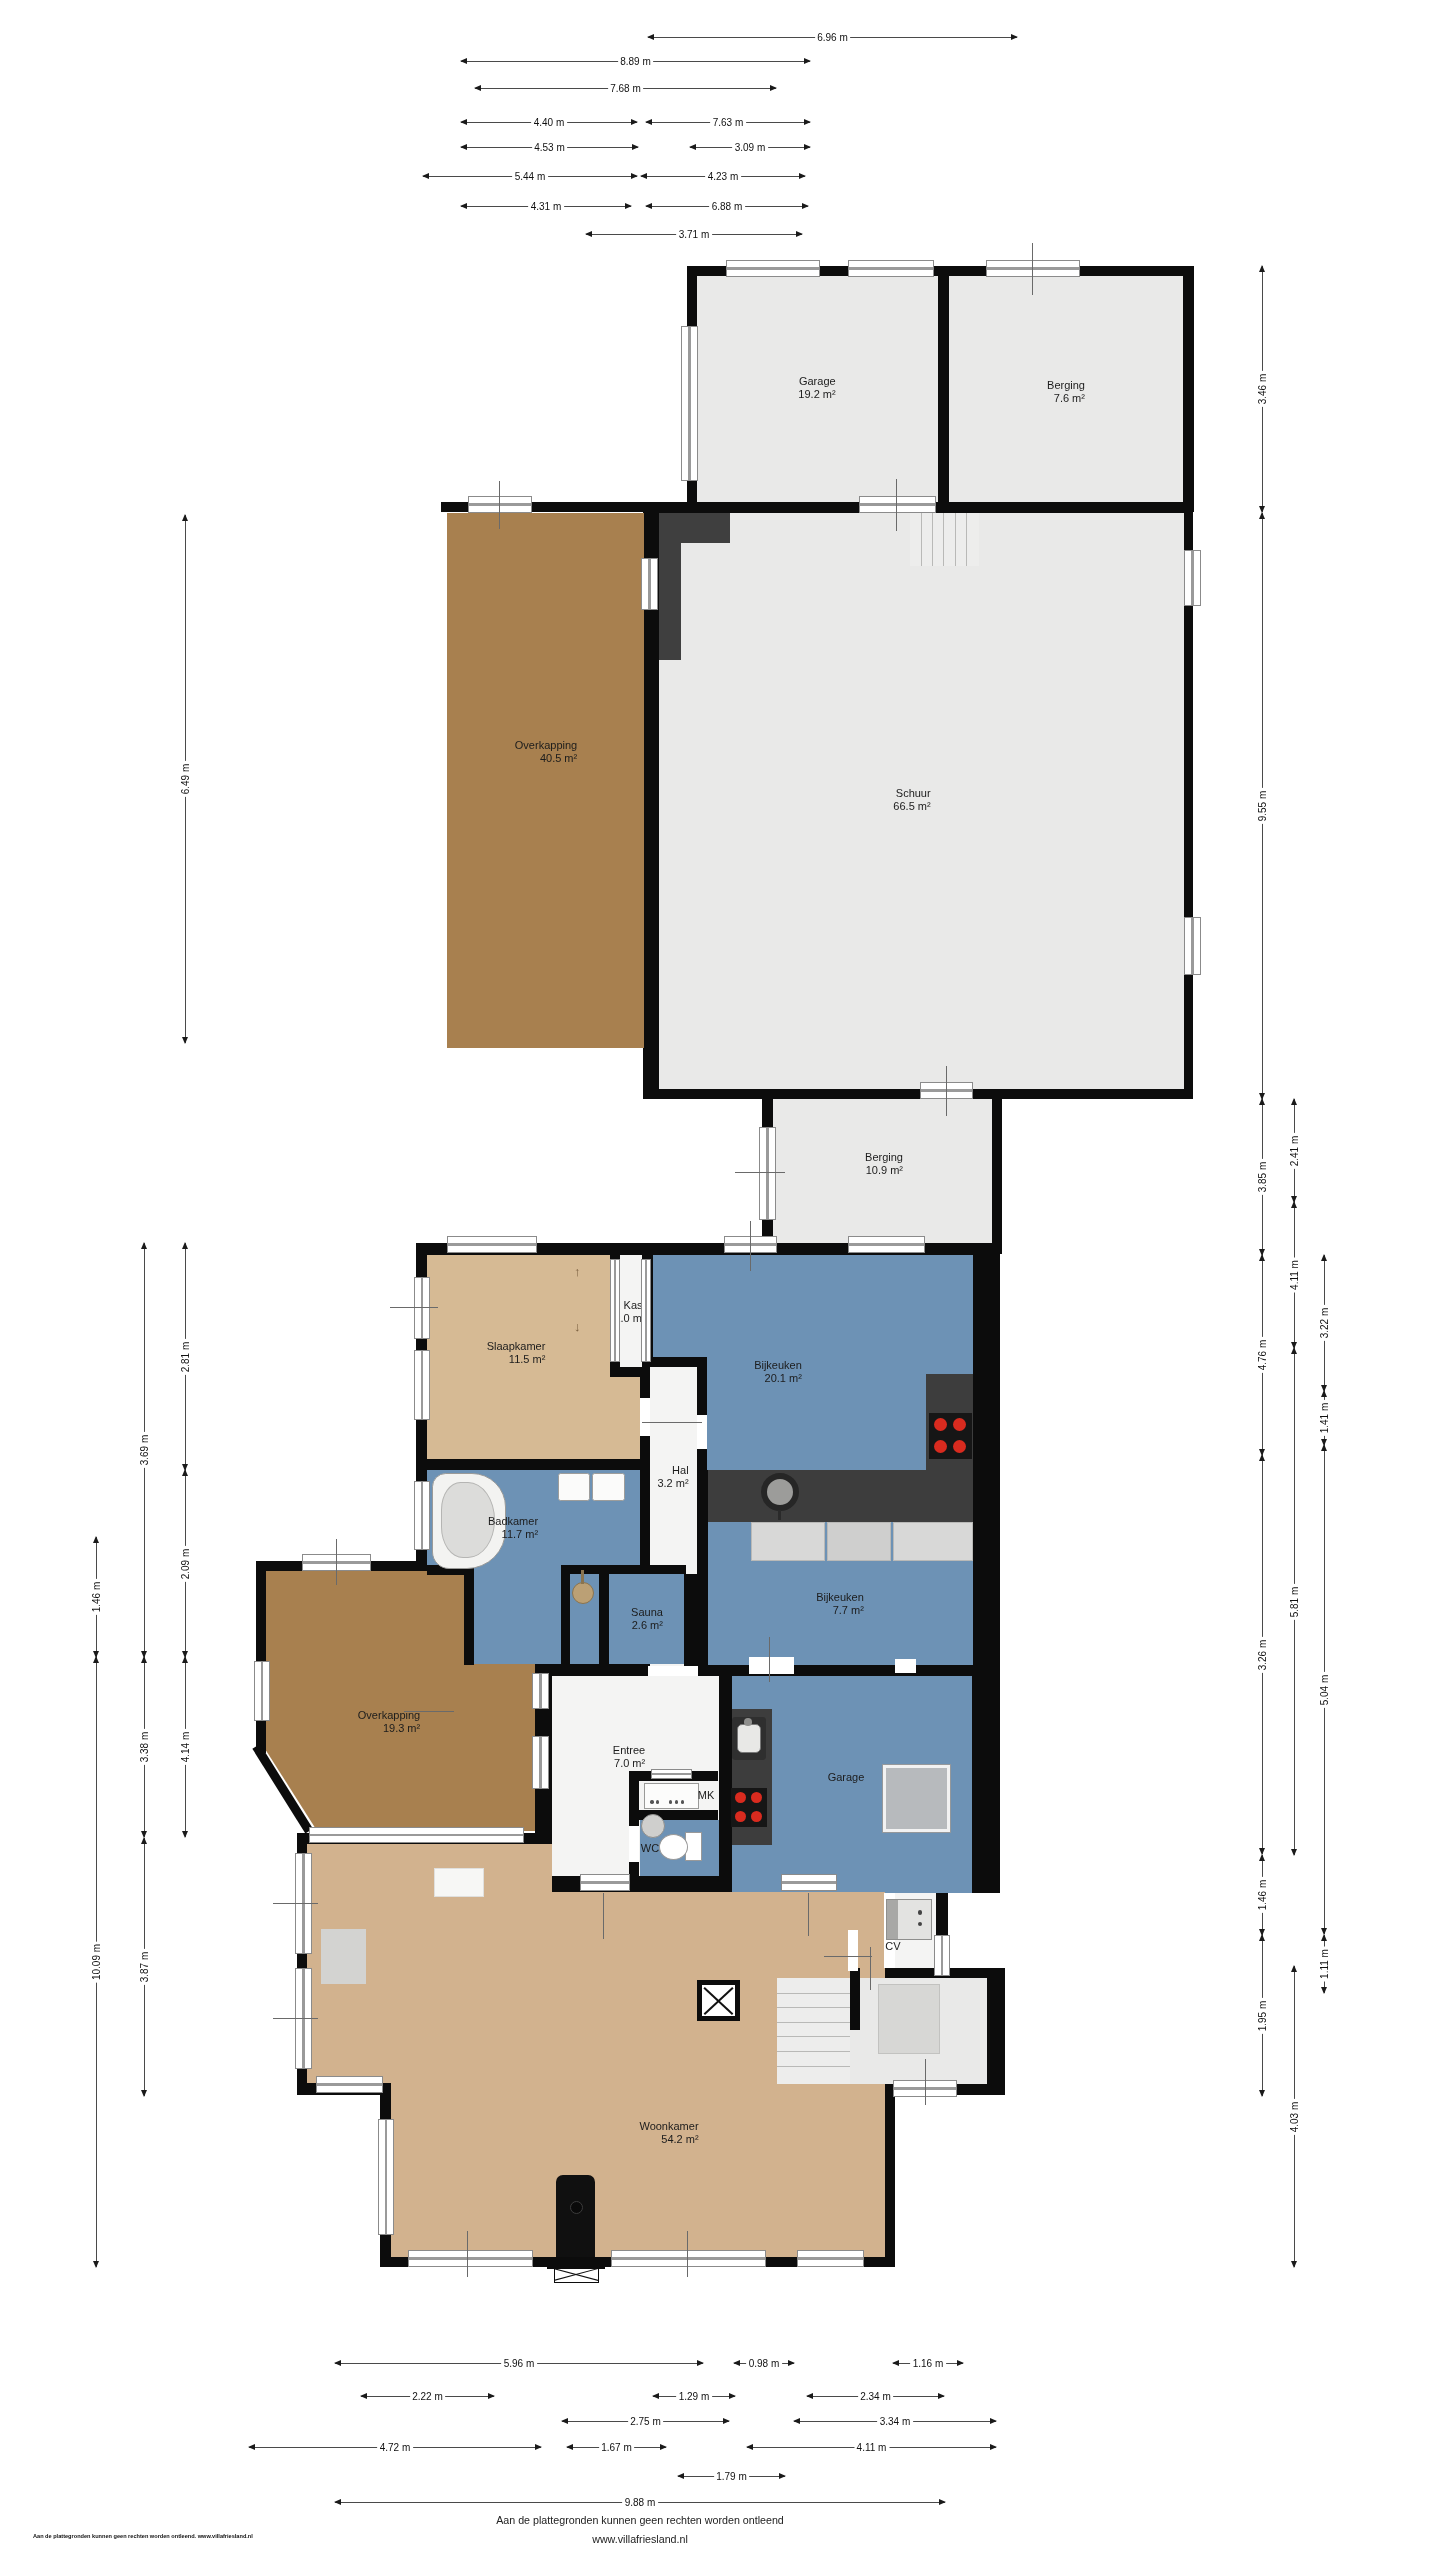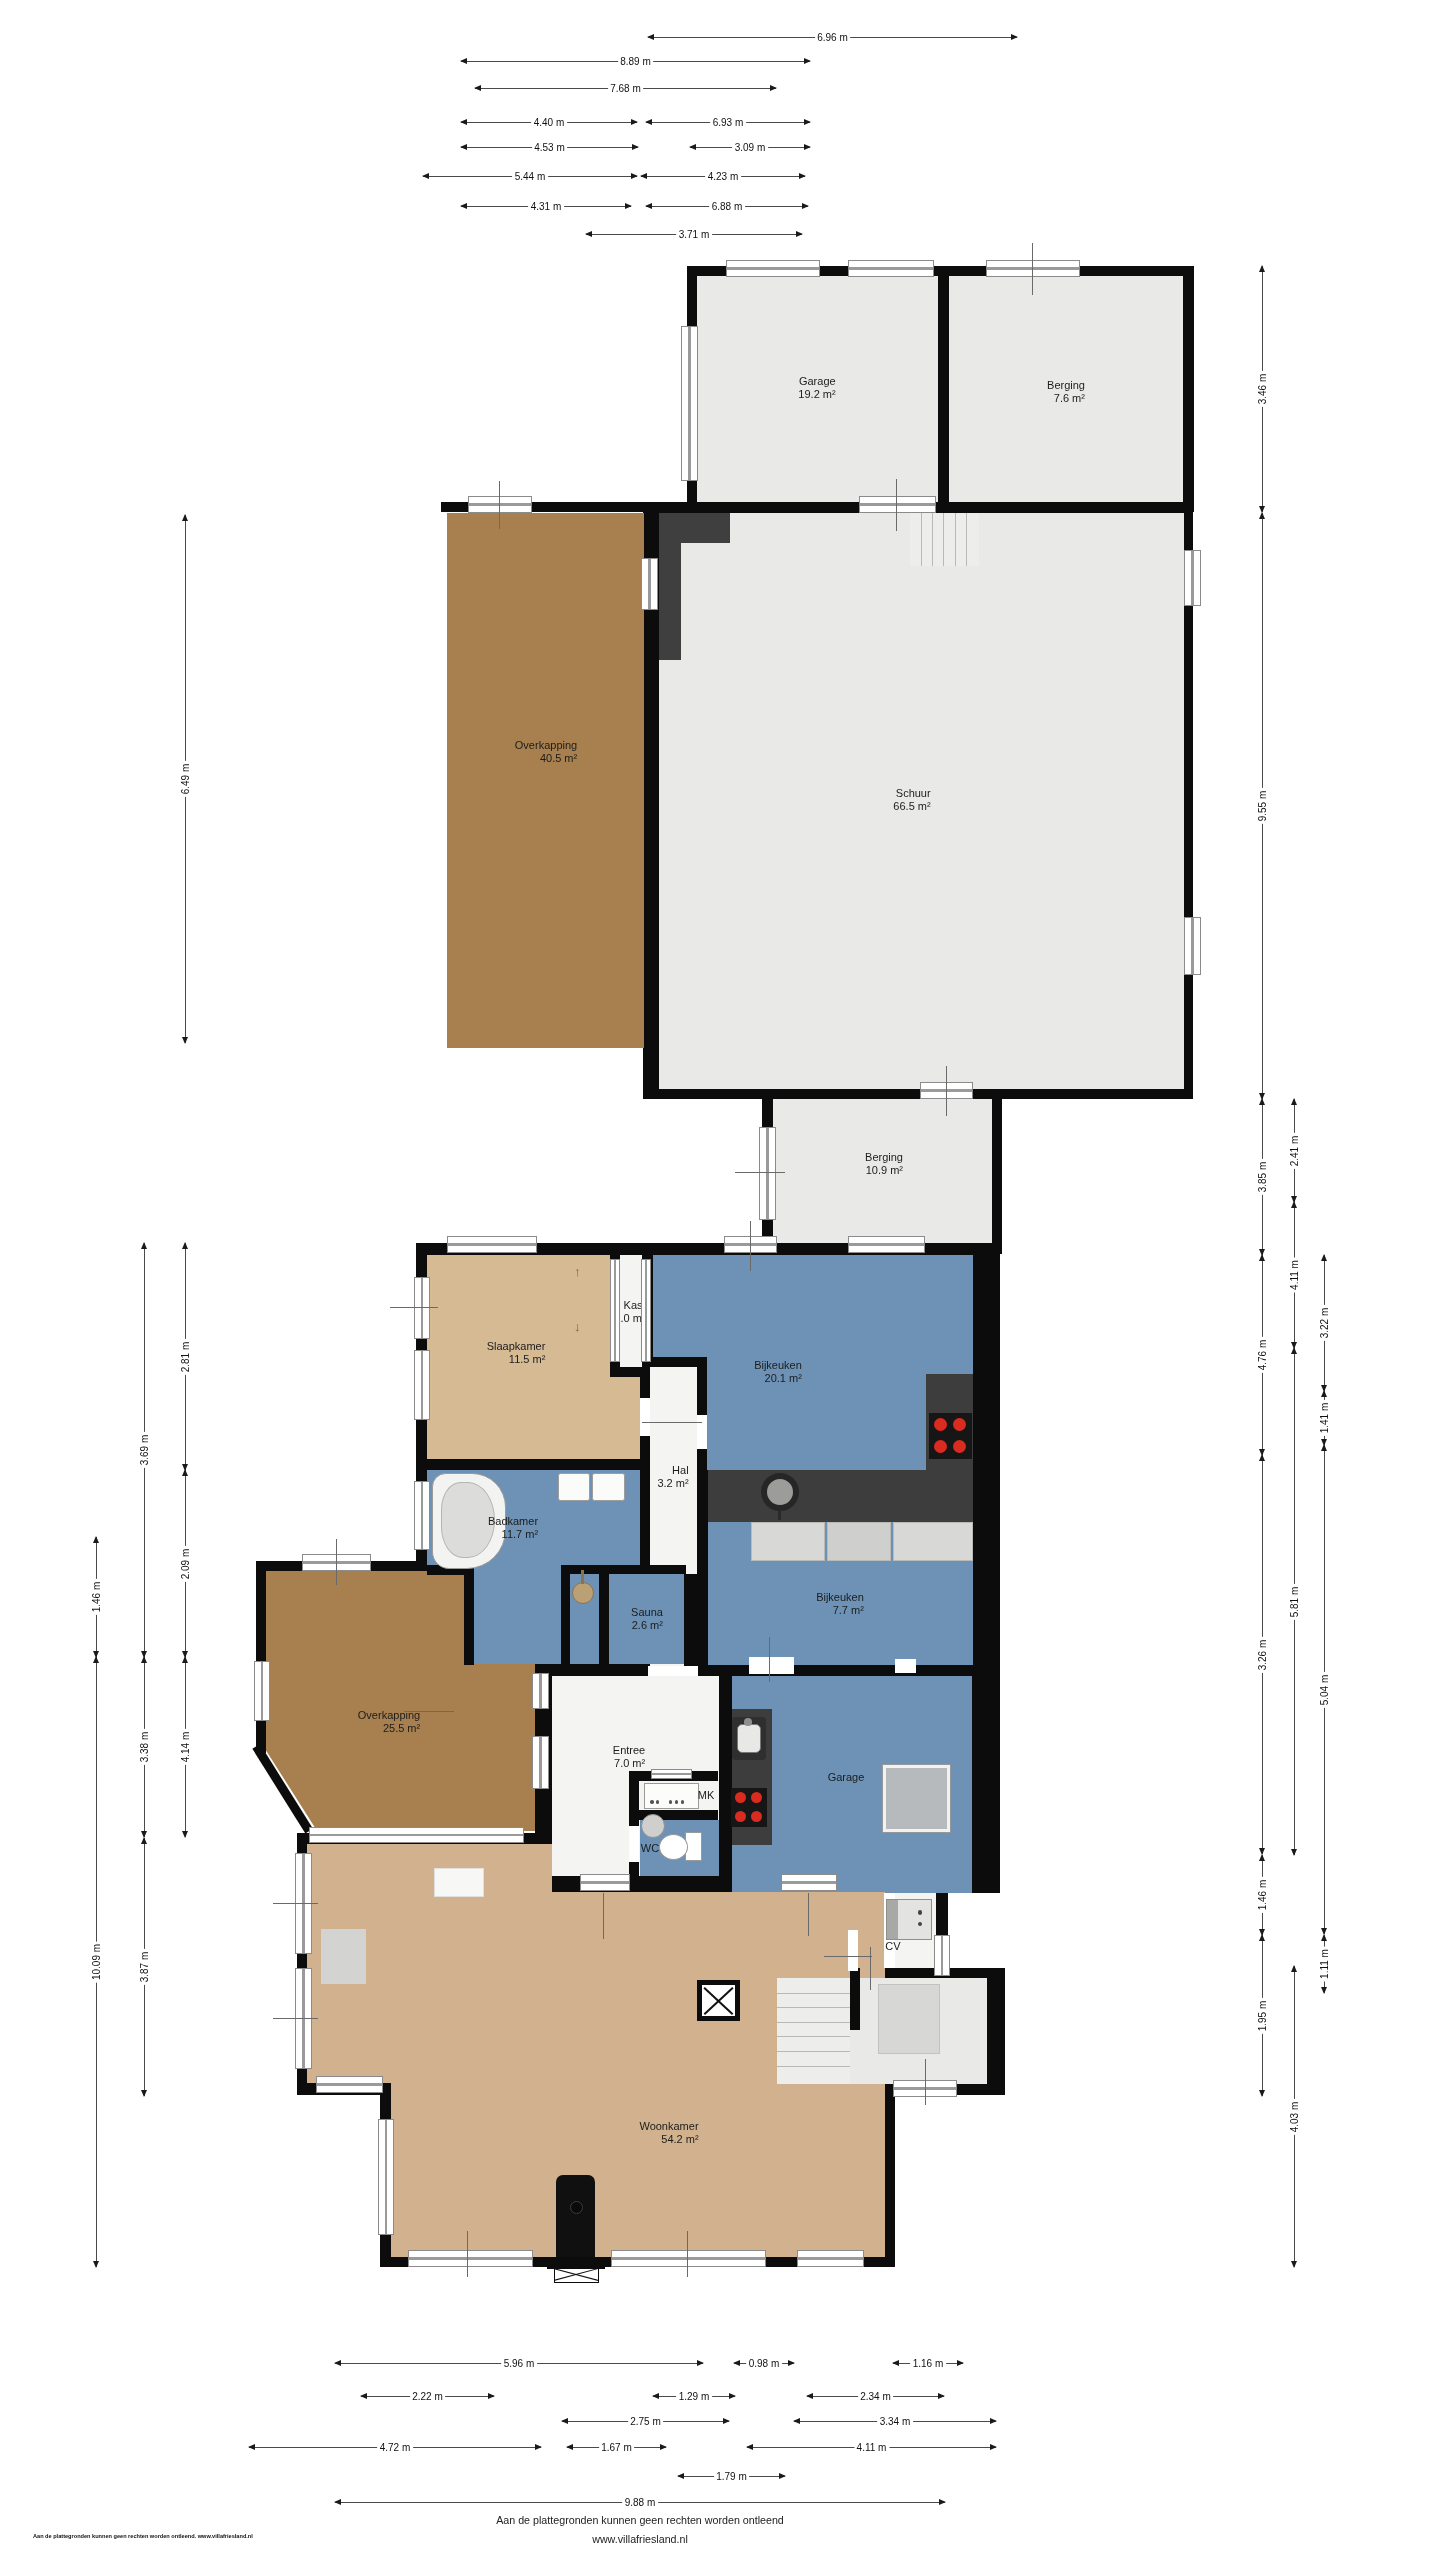--- a/index.html
+++ b/index.html
@@ -220,21 +220,21 @@
   <div class="rlabel" style="left:647px;top:1619px">
     <div>Sauna</div>
       <div>2.6 m²</div>
     </div>
   <div class="rlabel" style="left:840px;top:1604px">
     <div>Bijkeuken</div>
       <div>7.7 m²</div>
     </div>
   <div class="rlabel" style="left:389px;top:1722px">
     <div>Overkapping</div>
-      <div>25.5 m²</div>
+      <div>19.3 m²</div>
     </div>
   <div class="rlabel" style="left:629px;top:1757px">
     <div>Entree</div>
       <div>7.0 m²</div>
     </div>
   <div class="rlabel" style="left:706px;top:1795px">
     <div>MK</div>
     </div>
   <div class="rlabel" style="left:650px;top:1848px">
     <div>WC</div>
@@ -337,21 +337,21 @@
     <div class="dim h" style="left: 461px; top: 122px; width: 176px; height: 0px;">
       <div class="ln" style="left: 0px; top: -0.4px; width: 176px; height: 0.9px;"></div>
       <i class="a1"></i>
       <i class="a2"></i>
       <span class="tx">4.40 m</span>
     </div>
     <div class="dim h" style="left: 646px; top: 122px; width: 164px; height: 0px;">
       <div class="ln" style="left: 0px; top: -0.4px; width: 164px; height: 0.9px;"></div>
       <i class="a1"></i>
       <i class="a2"></i>
-      <span class="tx">6.93 m</span>
+      <span class="tx">7.63 m</span>
     </div>
     <div class="dim h" style="left: 461px; top: 147px; width: 177px; height: 0px;">
       <div class="ln" style="left: 0px; top: -0.4px; width: 177px; height: 0.9px;"></div>
       <i class="a1"></i>
       <i class="a2"></i>
       <span class="tx">4.53 m</span>
     </div>
     <div class="dim h" style="left: 690px; top: 147px; width: 120px; height: 0px;">
       <div class="ln" style="left: 0px; top: -0.4px; width: 120px; height: 0.9px;"></div>
       <i class="a1"></i>

